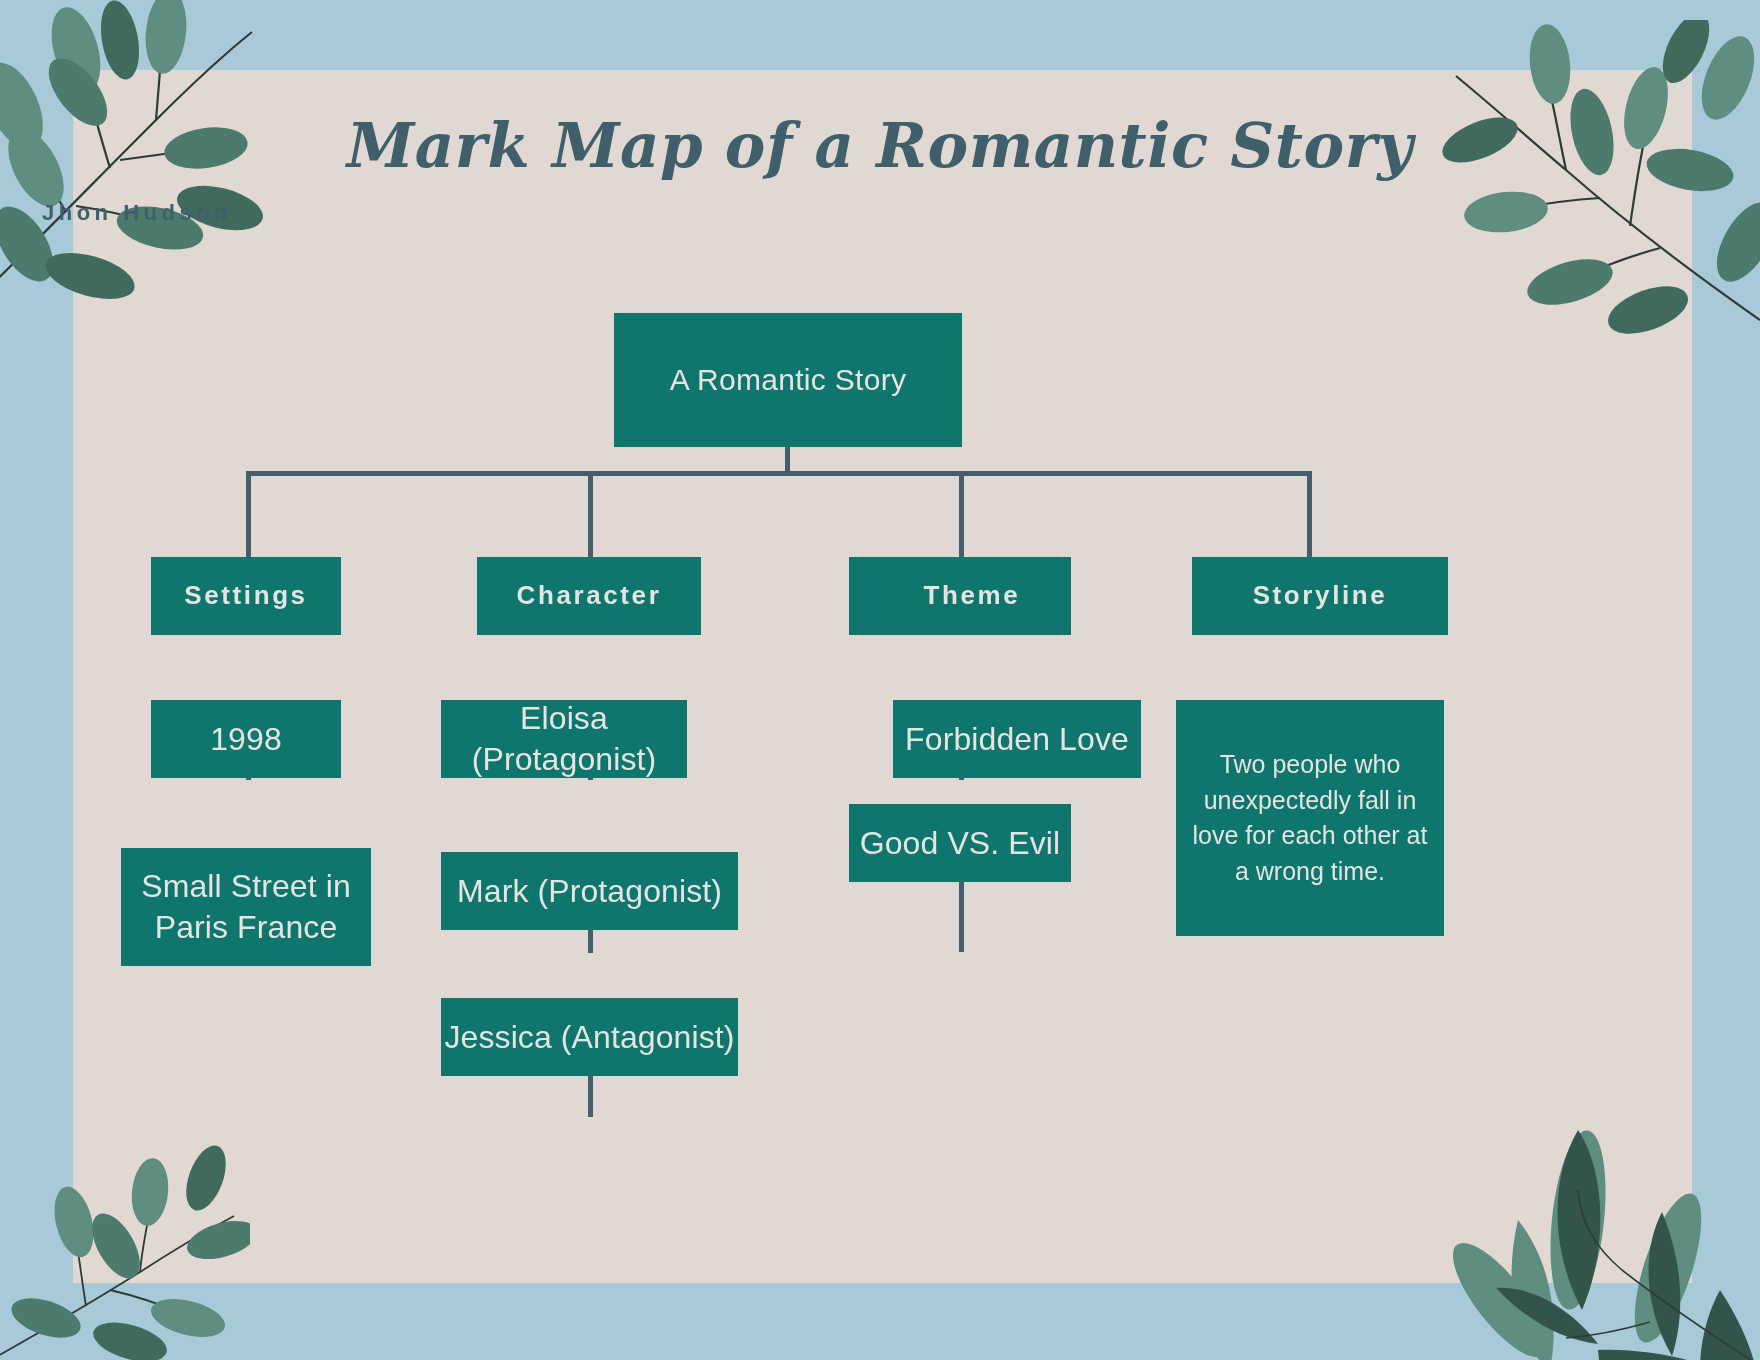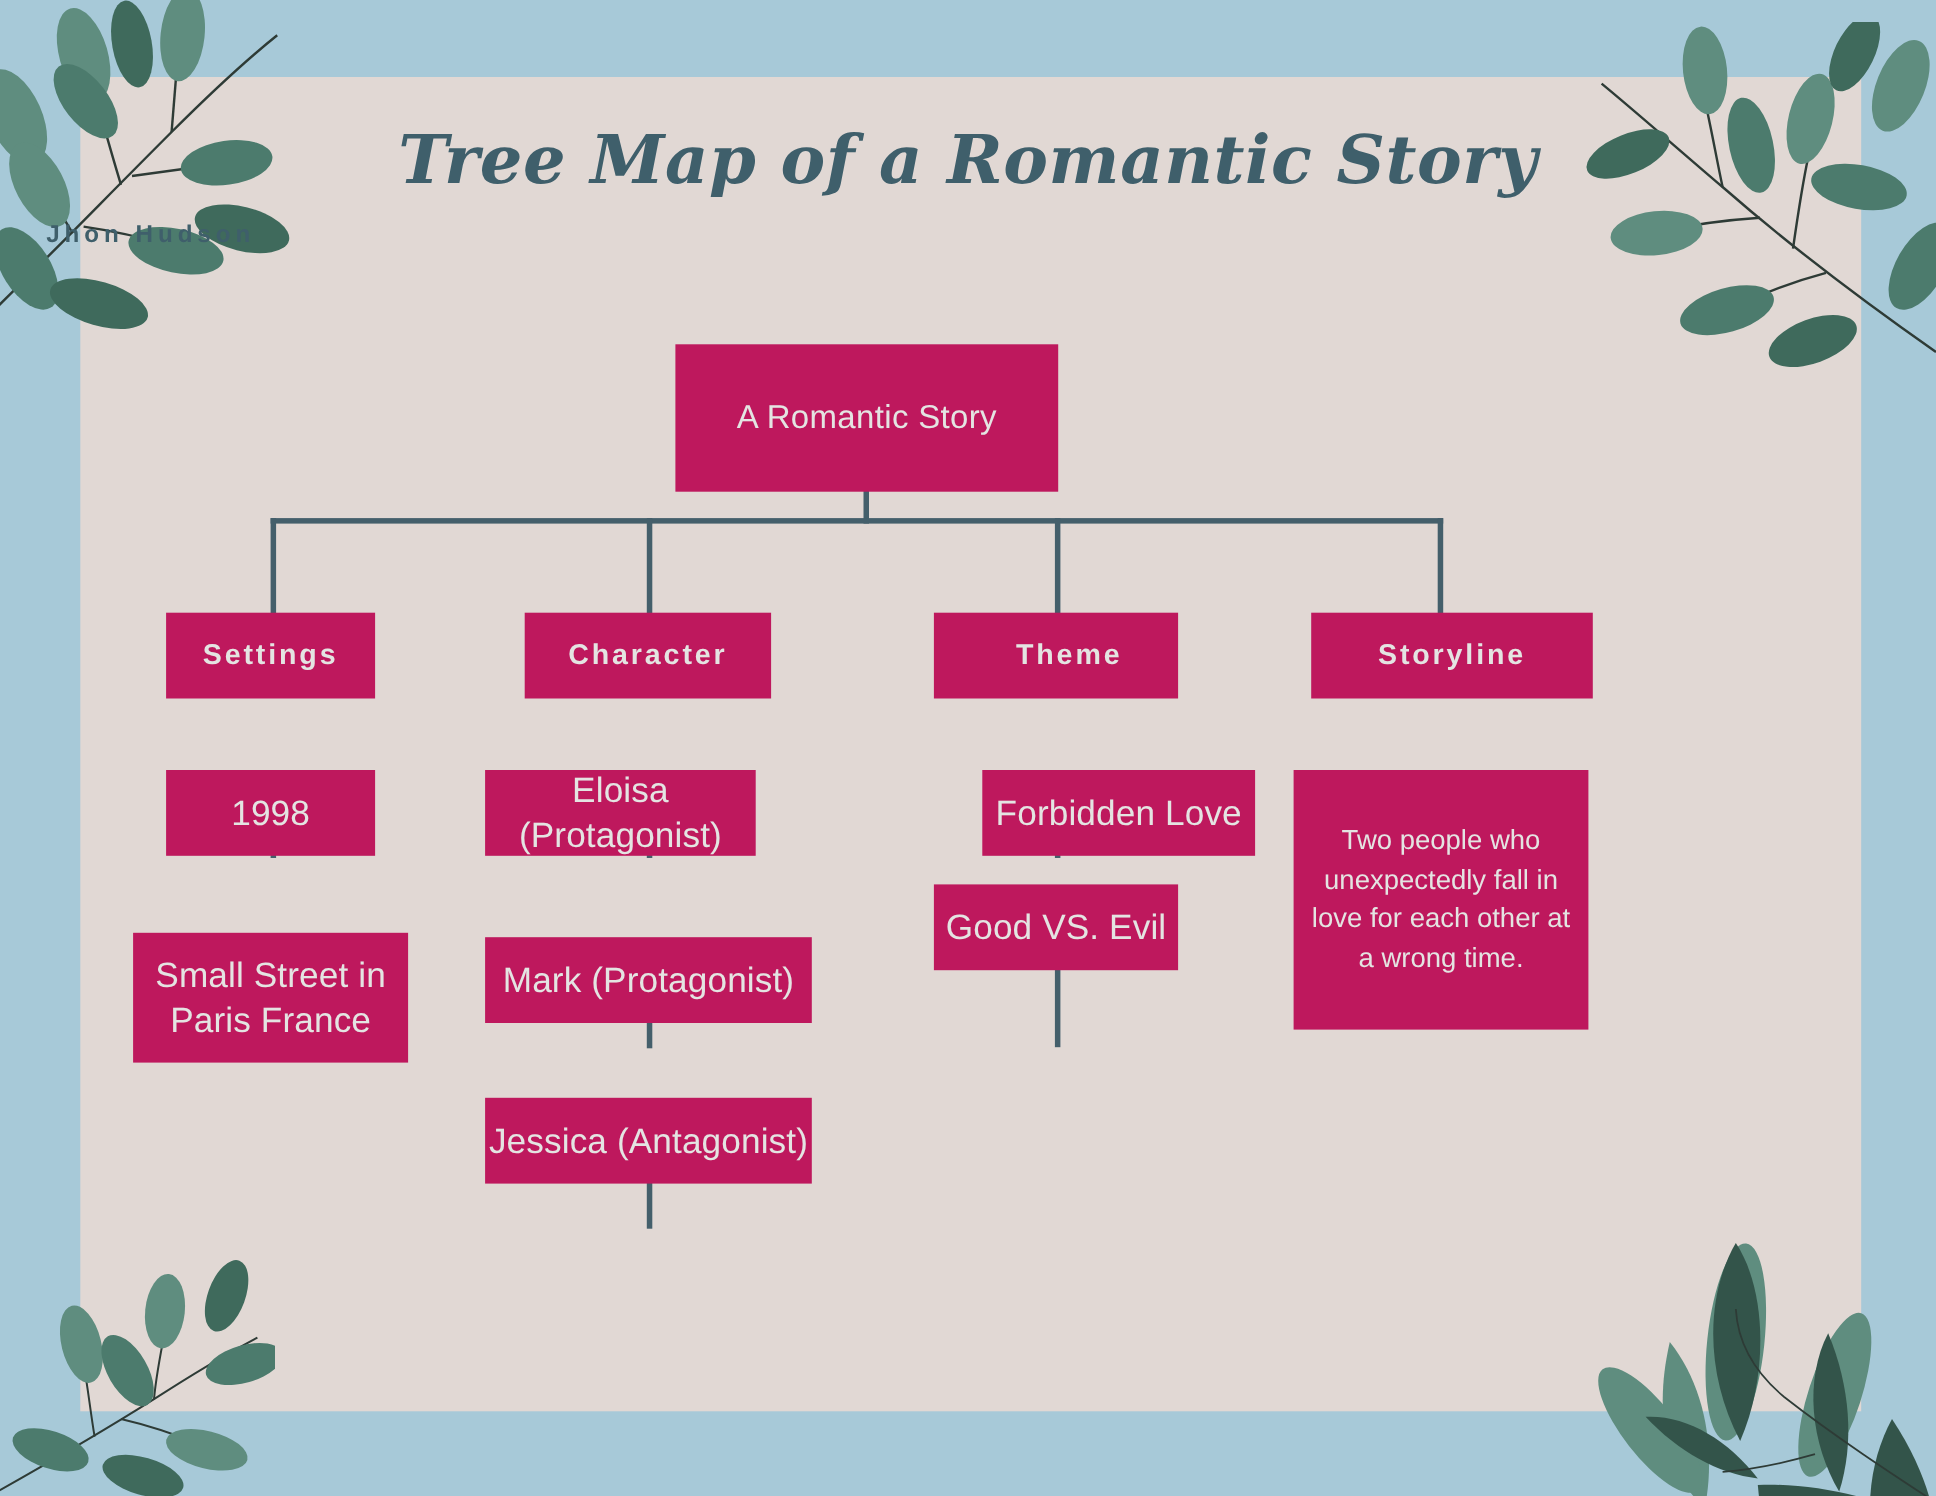--- a/index.html
+++ b/index.html
@@ -43,21 +43,21 @@
     font-size:22px;
     font-weight:700;
     letter-spacing:4.5px;
     color:#3f5f6b;
     padding-left:42px;
   }
 
   
   .node{
     position:absolute;
-    background:#be185d;
+    background:#0f766e;
     color:#e4e4e2;
     display:flex;
     align-items:center;
     justify-content:center;
     text-align:center;
     box-sizing:border-box;
     line-height:1.28;
   }
   .node.root{font-size:30px;letter-spacing:0.3px;}
   .node.cat{font-size:26px;font-weight:700;letter-spacing:2.6px;}
@@ -167,21 +167,21 @@
       <ellipse cx="126" cy="116" rx="18" ry="36" transform="rotate(-30 126 116)"></ellipse>
       <ellipse cx="232" cy="110" rx="36" ry="17" transform="rotate(-16 232 110)"></ellipse>
       <ellipse cx="56" cy="188" rx="36" ry="17" transform="rotate(18 56 188)"></ellipse>
     </g>
     <g fill="#3f6a5c">
       <ellipse cx="216" cy="48" rx="17" ry="34" transform="rotate(20 216 48)"></ellipse>
       <ellipse cx="140" cy="212" rx="38" ry="17" transform="rotate(16 140 212)"></ellipse>
     </g>
   </svg>
 
-  <div id="title">Tree Map of a Romantic Story</div>
+  <div id="title">Mark Map of a Romantic Story</div>
   <div id="subtitle">Jhon Hudson</div>
 
   <div class="line vline" style="left:785px;top:446px;width:5px;height:30px;"></div>
 
   <div class="line hline" style="left:246px;top:471px;width:1066px;height:5px;"></div>
 
   <div class="line vline" style="left:246px;top:471px;width:5px;height:147px;"></div>
   <div class="line vline" style="left:588px;top:471px;width:5px;height:147px;"></div>
   <div class="line vline" style="left:959px;top:471px;width:5px;height:147px;"></div>
   <div class="line vline" style="left:1307px;top:471px;width:5px;height:147px;"></div>

